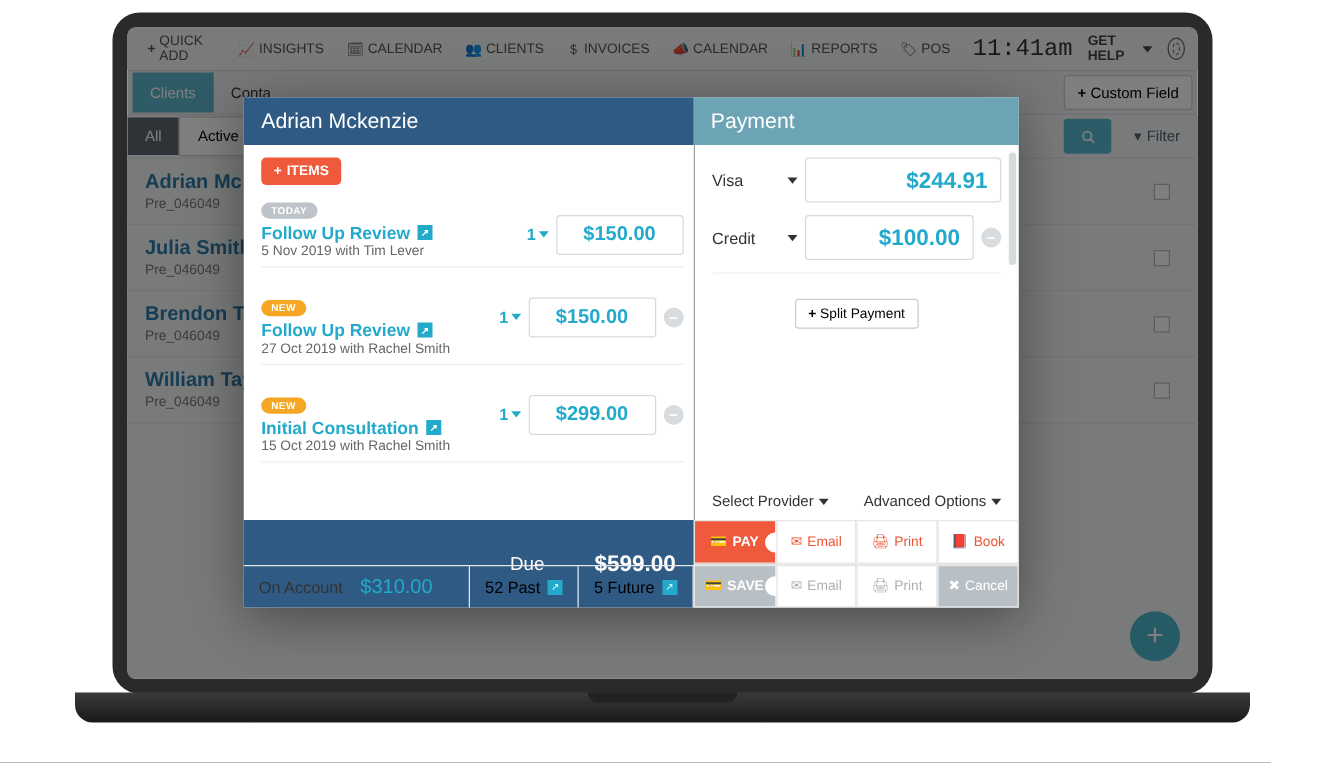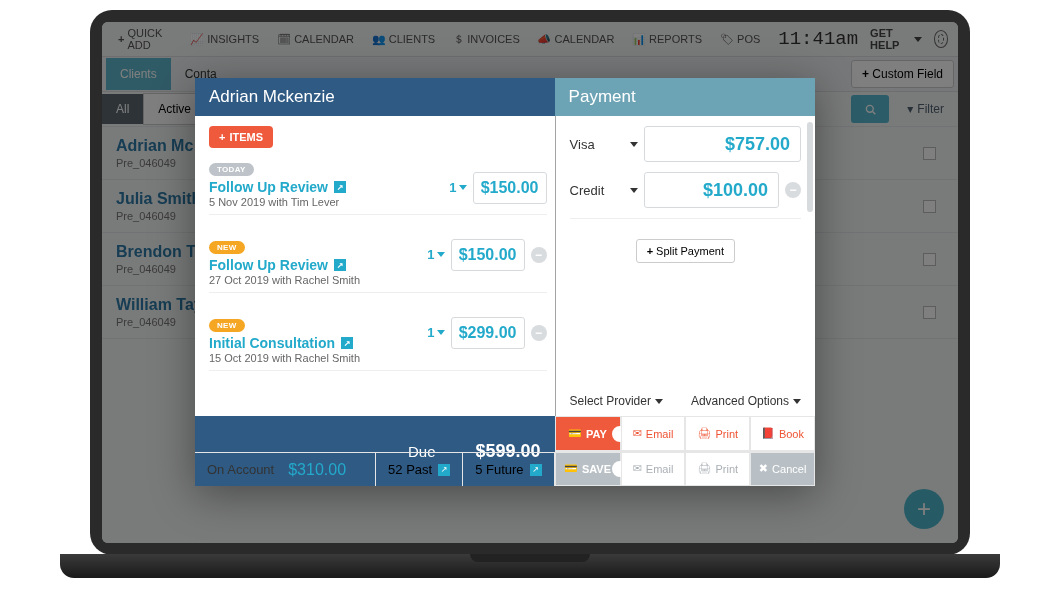--- a/index.html
+++ b/index.html
@@ -53,21 +53,21 @@
 .col-right { flex: 1; padding: 10px 14px; position: relative; border-left:1px solid #a3a3a3; }
 
 .items-btn { background: #f05a3c; color: #fff; font-size: 11px; font-weight: 700; padding: 5px 10px; border-radius: 4px; display: inline-flex; align-items: center; gap: 4px; }
 .svc { margin-top: 10px; display: flex; align-items: flex-start; gap: 6px; border-bottom:1px solid #eee; padding-bottom:6px;}
 .svc .left { flex: 1; }
 .badge { display: inline-block; background: #bdc3c9; color: #fff; font-size: 8px; font-weight: 700; padding: 2px 8px; border-radius: 8px; margin-bottom: 3px; letter-spacing: .3px;}
 .badge.new { background: #f5a623; margin-top: 16px; }
 .svc-title { color: #23aacb; font-size: 14px; font-weight: 600; display:flex; align-items:center; gap:6px;}
 .svc-sub { color: #666; font-size: 11px; margin-top: 1px; }
 .qty { color: #23aacb; font-size: 13px; font-weight: 700; padding-top: 22px; display:flex;align-items:center;gap:2px;}
-.amount-box { border: 1px solid #d6dadd; width: 74px; height: 32px; display: flex; align-items: center; justify-content: center; color: #23aacb; font-size: 16px; font-weight: 600; margin-top: 14px; border-radius:3px;}
+.amount-box { border: 1px solid #d6dadd; width: 102px; height: 32px; display: flex; align-items: center; justify-content: center; color: #23aacb; font-size: 16px; font-weight: 600; margin-top: 14px; border-radius:3px;}
 .remove { width: 16px; height: 16px; background: #d9dcdf; border-radius: 50%; color: #fff; font-size: 12px; display: flex; align-items: center; justify-content: center; margin-top: 22px; font-weight:bold;}
 
 .pay-row { display: flex; align-items: center; gap: 6px; margin-bottom: 10px; }
 .pay-row .label { font-size: 13px; color: #333; width: 54px; }
 .dropdown-caret { font-size:10px; color:#333;}
 .pay-amount { border: 1px solid #d6dadd; height: 36px; flex: 1; display: flex; align-items: center; justify-content: flex-end; padding-right: 10px; color: #23aacb; font-size: 18px; font-weight: 600; border-radius:3px;}
 .split-btn { border: 1px solid #ccc; font-size: 11px; padding: 5px 10px; border-radius: 3px; background:#fff; display:inline-flex;align-items:center; gap:3px; margin: 8px auto 0; }
 .split-wrap { text-align:center; border-top:1px solid #eee; padding-top:12px;}
 
 .provider-row { position:absolute; bottom:8px; left:14px; right:14px; display:flex; justify-content:space-between; font-size:12px; color:#333;}
@@ -274,21 +274,21 @@
             <div class="amount-box">$299.00</div>
             <div class="remove">−</div>
           </div>
         </div>
 
         <div class="col-right">
           <div class="scrollbar-stub"></div>
           <div class="pay-row">
             <div class="label"><span>Visa</span></div>
             <span class="dropdown-caret caret-down"></span>
-            <div class="pay-amount">$757.00</div>
+            <div class="pay-amount">$244.91</div>
           </div>
           <div class="pay-row">
             <div class="label"><span>Credit</span></div>
             <span class="dropdown-caret caret-down"></span>
             <div class="pay-amount">$100.00</div>
             <div class="remove" style="margin-top:0">−</div>
           </div>
           <div class="split-wrap">
             <button class="split-btn">
                 <b>+</b>

